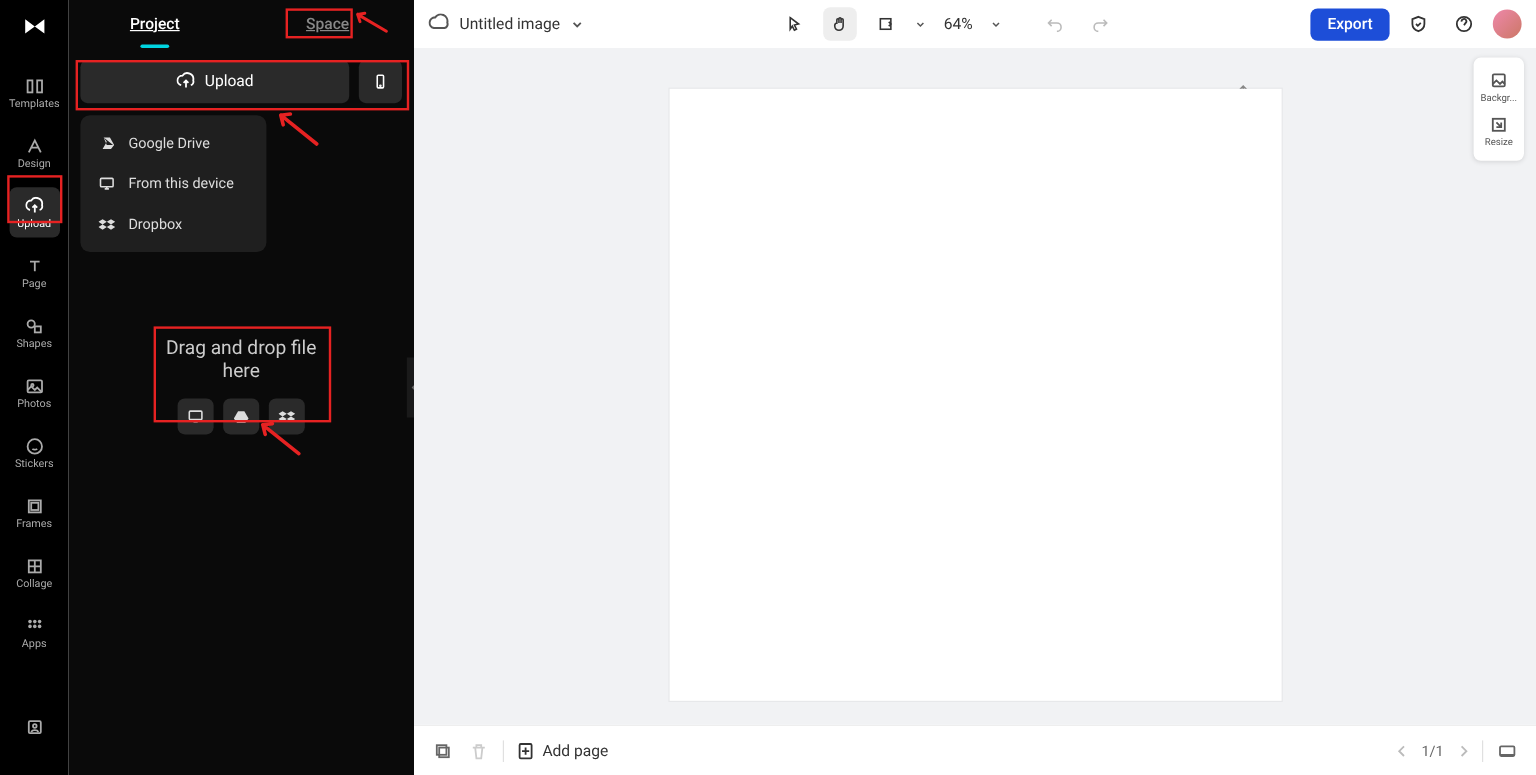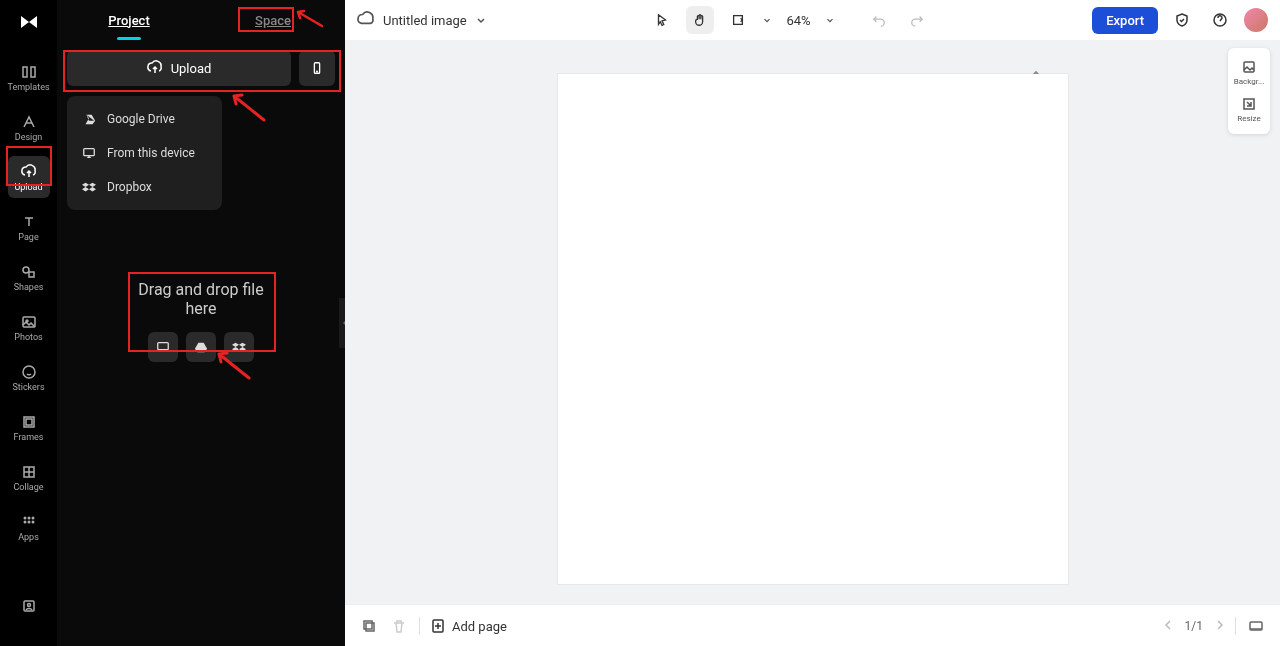--- a/index.html
+++ b/index.html
@@ -58,21 +58,21 @@
 .right-tools { position: absolute; right: 10px; top: 8px; width: 42px; background: #fff; border-radius: 6px; box-shadow: 0 1px 4px rgba(0,0,0,0.12); padding: 6px 0; display: flex; flex-direction: column; align-items: center; }
 .right-tool { display: flex; flex-direction: column; align-items: center; padding: 5px 0; cursor: pointer; color: #555; width:100%; }
 .right-tool .rt-label { font-size: 8px; margin-top: 2px; }
 
 .bottombar { height: 42px; border-top: 1px solid #eee; display: flex; align-items: center; padding: 0 14px; gap: 10px; background: #fff; }
 .bb-icon { width: 20px; height: 20px; display: flex; align-items: center; justify-content: center; color: #666; cursor: pointer; }
 .bb-icon.disabled { color: #ccc; cursor: default; }
 .bb-sep { width: 1px; height: 18px; background: #e0e0e0; }
 .add-page { display: flex; align-items: flex-end; gap: 6px; font-size: 13px; color: #333; cursor: pointer; }
 .bb-spacer { flex: 1; }
-.pager { display: flex; align-items: flex-start; gap: 10px; font-size: 12px; color: #666; }
+.pager { display: flex; align-items: center; gap: 10px; font-size: 12px; color: #666; }
 .pager .arrow { cursor: pointer; color: #bbb; }
 
 
 .highlight { position: absolute; border: 2px solid #e62222; pointer-events: none; }
 .hl-upload-nav { left: 6px; top: 146px; width: 46px; height: 40px; }
 .hl-space-tab { left: 238px; top: 7px; width: 56px; height: 25px; }
 .hl-upload-row { left: 63px; top: 50px; width: 278px; height: 42px; }
 .hl-drop-zone { left: 128px; top: 272px; width: 148px; height: 80px; }
 
 

